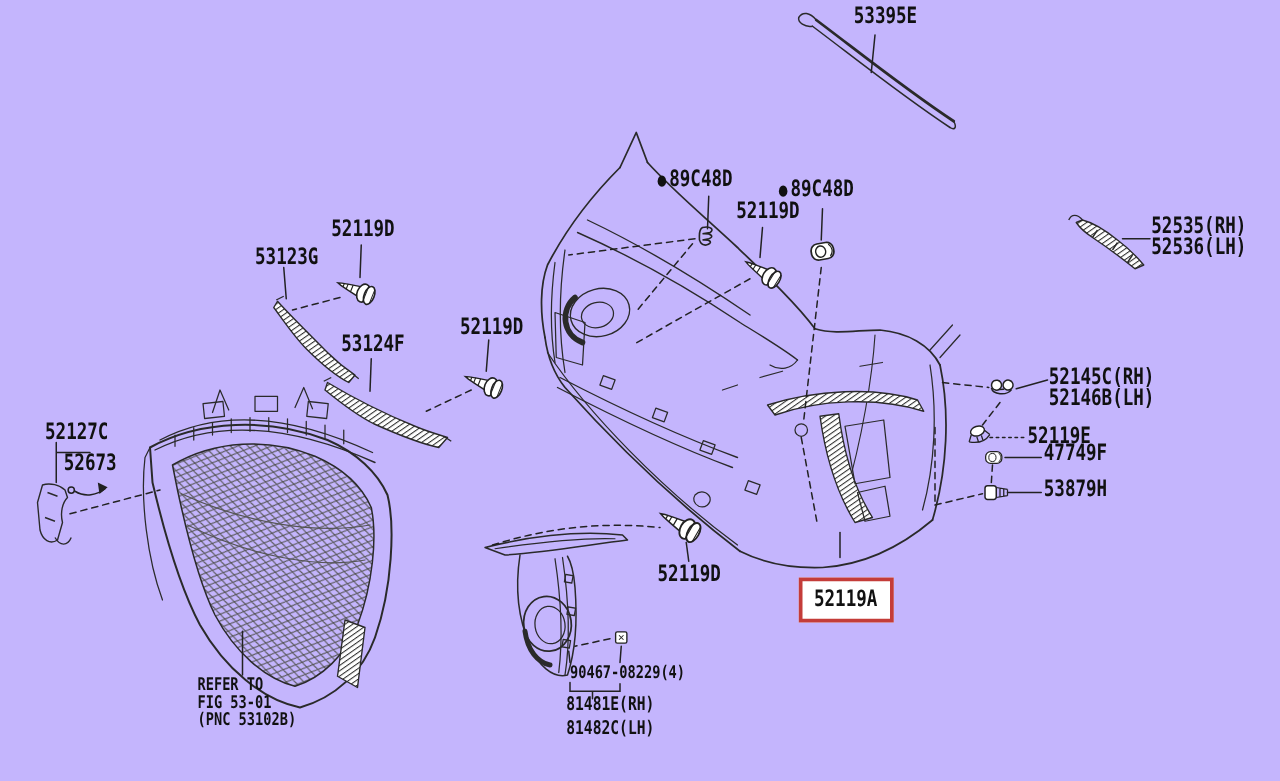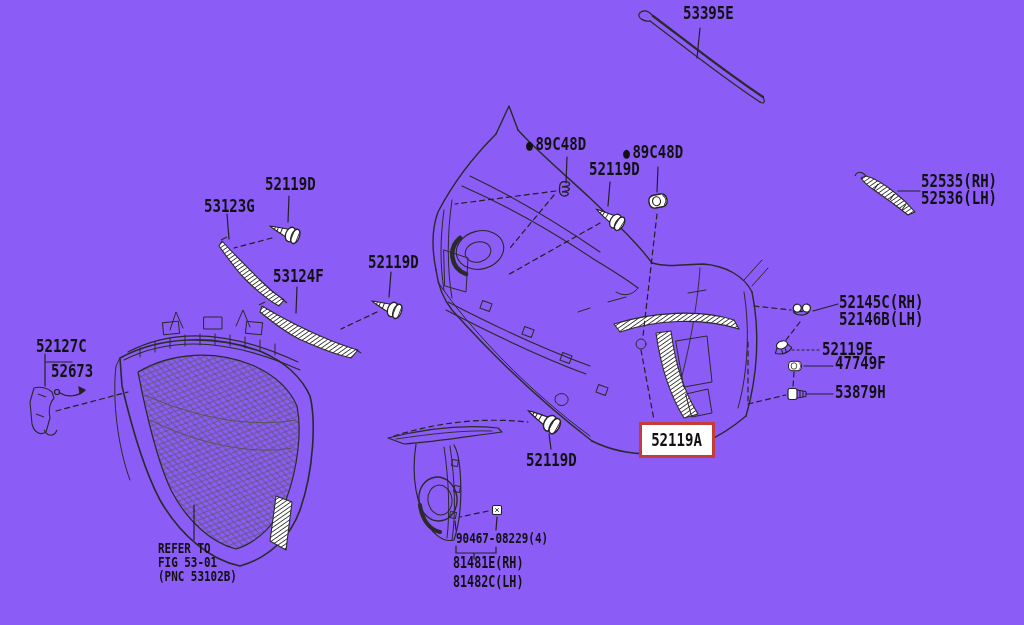--- a/index.html
+++ b/index.html
@@ -1,17 +1,17 @@
 <!DOCTYPE html>
 <html><head>
 <meta charset="utf-8">
 <style>
   html,body{margin:0;padding:0;background:#fff;}
   .canvas{
-    position:relative;width:1024px;height:625px;background:#8b5cf6;
+    position:relative;width:1024px;height:625px;background:#c4b5fd;
     font-family:"DejaVu Sans Mono", monospace;overflow:hidden;
   }
   .art{position:absolute;left:0;top:0;}
   .lbl{
     position:absolute;font-weight:bold;font-size:18px;line-height:20px;color:#111;
     white-space:nowrap;transform:scaleX(.78);transform-origin:0 0;
   }
   .lbl.sm{font-size:15px;line-height:17px;}
   .lbl.xs{font-size:14px;line-height:14px;}
   .bullet{font-size:15px;margin-right:3px;}
@@ -256,21 +256,21 @@
   <div class="lbl" style="left:839px;top:309px">52146B(LH)</div>
   <div class="lbl" style="left:822px;top:339px">52119E</div>
   <div class="lbl" style="left:835px;top:353px">47749F</div>
   <div class="lbl" style="left:835px;top:382px">53879H</div>
 
   <div class="lbl" style="left:36px;top:336px">52127C</div>
   <div class="lbl" style="left:51px;top:361px">52673</div>
 
   <div class="lbl" style="left:526px;top:450px">52119D</div>
 
-  <div class="hl-box" style="left:639px;top:422px;width:70px;height:30px">
+  <div class="hl-box" style="left:639px;top:462px;width:70px;height:30px">
     <span class="lbl">52119A</span>
   </div>
 
   <div class="lbl xs" style="left:456px;top:531px">90467-08229(4)</div>
   <div class="lbl sm" style="left:453px;top:555px">81481E(RH)</div>
   <div class="lbl sm" style="left:453px;top:574px">81482C(LH)</div>
 
   <div class="lbl xs" style="left:158px;top:541px">
     <div>REFER TO</div>
     <div>FIG 53-01</div>

